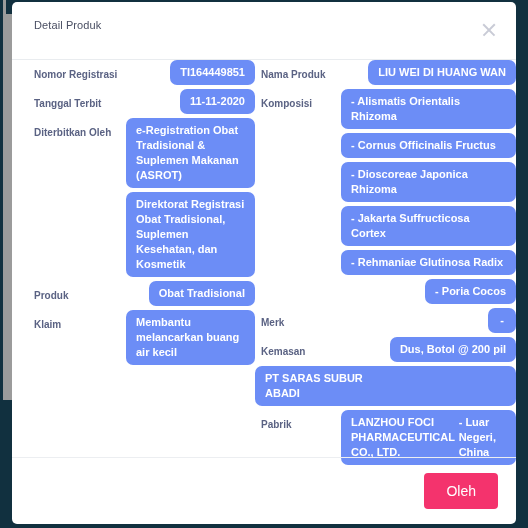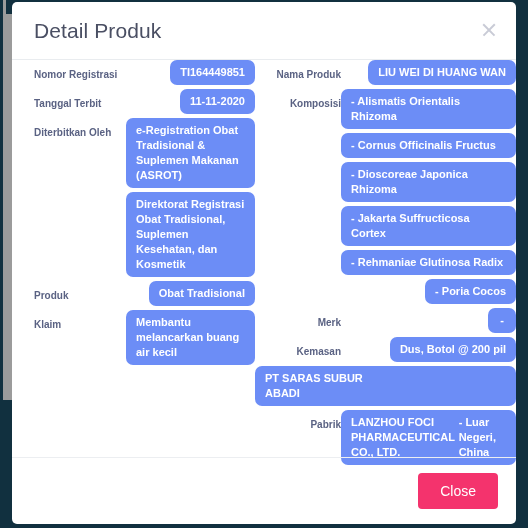--- a/index.html
+++ b/index.html
@@ -54,21 +54,21 @@
   .modal-header {
     position: relative;
     height: 58px;
     border-bottom: 1px solid #e9ecef;
     box-sizing: border-box;
   }
   .modal-title {
     position: absolute;
     left: 22px;
     top: 17px;
-    font-size: 21px;
+    font-size: 11px;
     color: #4a4f63;
     letter-spacing: 0.1px;
   }
   .close-x {
     position: absolute;
     right: 17px;
     top: 18px;
     width: 20px;
     height: 20px;
     cursor: pointer;
@@ -105,21 +105,21 @@
   }
   .field-label {
     font-weight: bold;
     font-size: 10px;
     line-height: 17px;
     color: #5a6283;
     flex: 0 0 auto;
     padding-top: 6px;
   }
   .col-left .field-label  { width: 92px; padding-left: 22px; }
-  .col-right .field-label { width: 80px; padding-left: 6px; text-align: right;  }
+  .col-right .field-label { width: 80px; padding-left: 6px;  }
 
   .field-values {
     flex: 1 1 auto;
     min-width: 0;
     display: flex;
     flex-direction: column;
     align-items: flex-end;
     gap: 4px;
   }
 
@@ -260,16 +260,16 @@
             <div class="badge wide badge-split">
               <div class="bs-a">LANZHOU FOCI PHARMACEUTICAL CO., LTD.</div>
               <div class="bs-b">- Luar Negeri, China</div>
             </div>
           </div>
         </div>
       </div>
   </div>
 
   <div class="modal-footer">
-    <button class="close-button">Close</button>
+    <button class="close-button">Oleh</button>
   </div>
 
 </div>
 
 </body></html>

